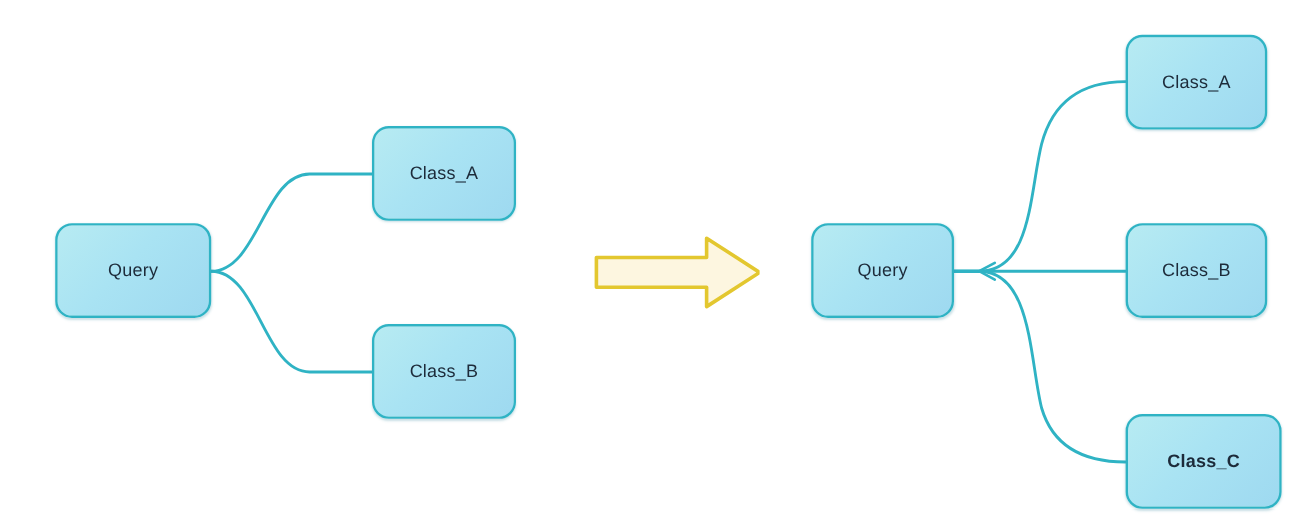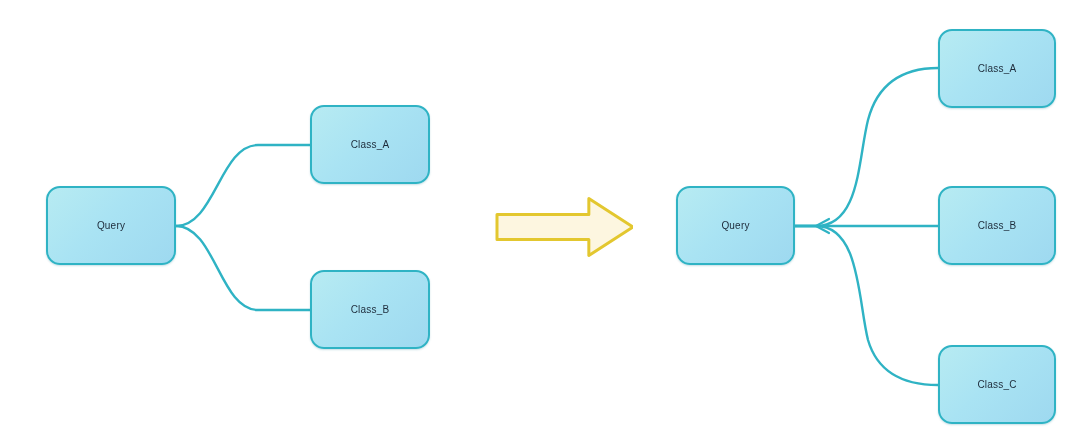--- a/index.html
+++ b/index.html
@@ -31,21 +31,21 @@
     border-radius: 14px;
     background: linear-gradient(135deg, #b7ebf2 0%, #a9e3f3 45%, #9ed9f0 100%);
     box-shadow: 0 1px 2px rgba(60, 140, 160, 0.28);
     display: flex;
     align-items: center;
     justify-content: center;
     z-index: 3;
   }
   .node-label {
     font-family: "Liberation Sans", sans-serif;
-    font-size: 10px;
+    font-size: 15px;
     color: #1d2b3a;
     letter-spacing: 0.2px;
     white-space: nowrap;
     user-select: none;
   }
   .arrow-wrap {
     position: absolute;
     z-index: 4;
   }
 </style>
@@ -88,18 +88,18 @@
   <div id="right-nodes">
       <div class="node" style="left: 676px; top: 186px; width: 119px; height: 79px; border-color: rgb(47, 179, 196); background: linear-gradient(135deg, rgb(183, 235, 242) 0%, rgb(169, 227, 243) 45%, rgb(158, 217, 240) 100%);">
         <span class="node-label" style="color: rgb(29, 43, 58);">Query</span>
       </div>
       <div class="node" style="left: 938px; top: 29px; width: 118px; height: 79px; border-color: rgb(47, 179, 196); background: linear-gradient(135deg, rgb(183, 235, 242) 0%, rgb(169, 227, 243) 45%, rgb(158, 217, 240) 100%);">
         <span class="node-label" style="color: rgb(29, 43, 58);">Class_A</span>
       </div>
       <div class="node" style="left: 938px; top: 186px; width: 118px; height: 79px; border-color: rgb(47, 179, 196); background: linear-gradient(135deg, rgb(183, 235, 242) 0%, rgb(169, 227, 243) 45%, rgb(158, 217, 240) 100%);">
         <span class="node-label" style="color: rgb(29, 43, 58);">Class_B</span>
       </div>
-      <div class="node" style="left: 938px; top: 345px; width: 118px; height: 79px; border-color: rgb(47, 179, 196); background: linear-gradient(135deg, rgb(183, 235, 242) 0%, rgb(169, 227, 243) 45%, rgb(158, 217, 240) 100%);">
+      <div class="node" style="left: 938px; top: 345px; width: 130px; height: 79px; border-color: rgb(47, 179, 196); background: linear-gradient(135deg, rgb(183, 235, 242) 0%, rgb(169, 227, 243) 45%, rgb(158, 217, 240) 100%); font-weight: bold;">
         <span class="node-label" style="color: rgb(29, 43, 58);">Class_C</span>
       </div>
     </div>
 
 </div>
 
 </body></html>

